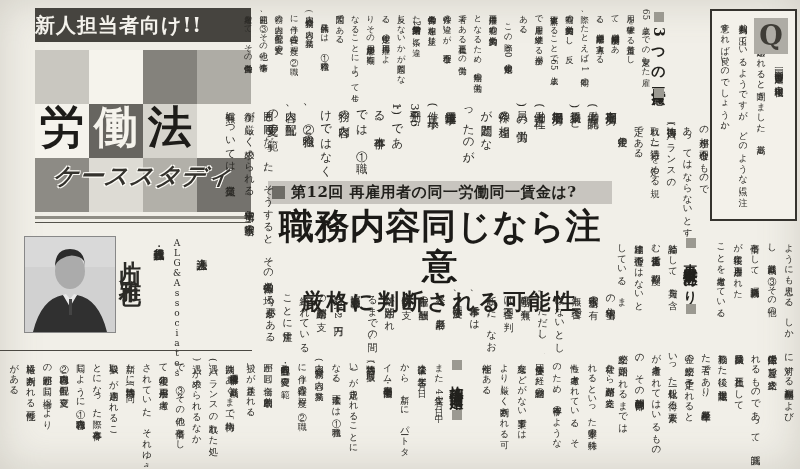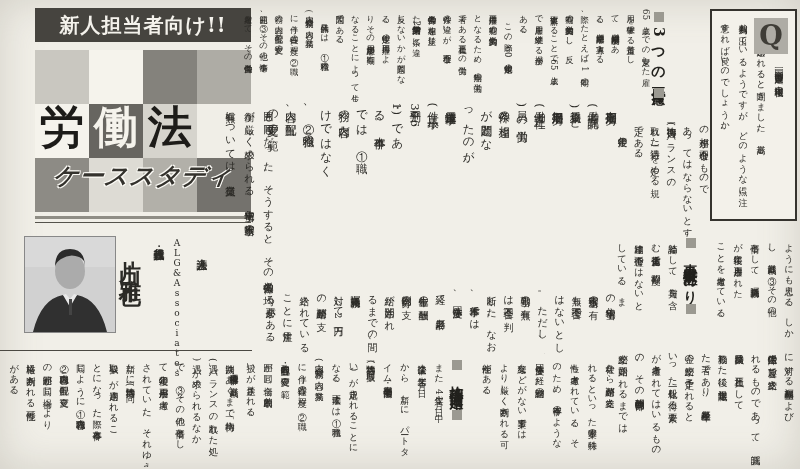--- a/index.html
+++ b/index.html
@@ -15,21 +15,21 @@
     overflow:hidden; line-break:anywhere;
   }
   .vblock .vcol {
     line-height:var(--cw,16px); font-size:var(--fs,9.5px);
     white-space:nowrap; letter-spacing:.5px; color:#2b2a26;
   }
   
   .banner {
     position:absolute; left:35px; top:8px; width:216px; height:34px;
     background:#46443f; color:#f4f2ec; font-size:20px; font-weight:bold;
-    text-align:center; line-height:34px; letter-spacing:1px;
+    text-align:left; line-height:34px; letter-spacing:1px;
   }
   
   .masthead { position:absolute; left:35px; top:50px; width:216px; height:178px; }
   .checker { position:absolute; left:0; top:0; width:216px; height:162px;
     display:grid; grid-template-columns:repeat(4,54px); grid-template-rows:repeat(3,54px); }
   .cell { width:54px; height:54px; }
   .title-overlay { position:absolute; left:0; top:48px; width:216px; display:flex; }
   .title-char { width:54px; text-align:center; font-size:44px; font-weight:bold; line-height:58px; color:#1d1c19; }
   .title-char.inv { color:#f5f3ec; }
   .masthead .subtitle {
@@ -166,20 +166,28 @@
     <span class="sq"></span>
     <span class="label">事案特殊性あり</span>
     <span class="sq"></span>
   </div>
   <div class="sec-header sec-h3">
     <span class="sq"></span>
     <span class="label">均等待遇適用に</span>
     <span class="sq"></span>
   </div>
 
+  <div class="headline-block">
+    <div class="kicker">
+      <span class="kicker-sq"></span>
+      <span>第12回 再雇用者の同一労働同一賃金は?</span>
+    </div>
+    <div class="main-headline">職務内容同じなら注意</div>
+    <div class="sub-headline">厳格に判断される可能性</div>
+  </div>
 
   <div class="vblock band-a">
       <div class="vcol">65歳までの安定した雇</div>
       <div class="vcol">用を確保する措置とし</div>
       <div class="vcol">て、継続雇用制度があ</div>
       <div class="vcol">る。継続雇用を導入する</div>
       <div class="vcol">際、たとえば、1年間の</div>
       <div class="vcol">有期の労働契約とし、反</div>
       <div class="vcol">復更新することで65歳ま</div>
       <div class="vcol">で雇用を継続する場合が</div>

